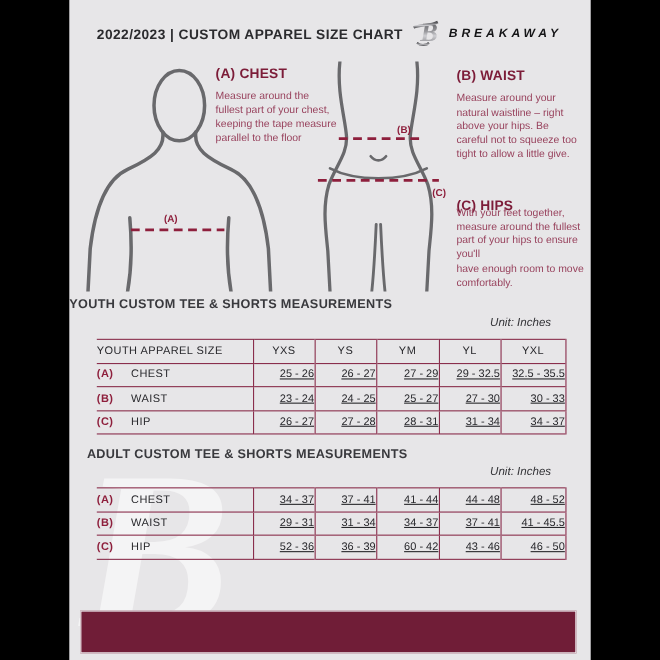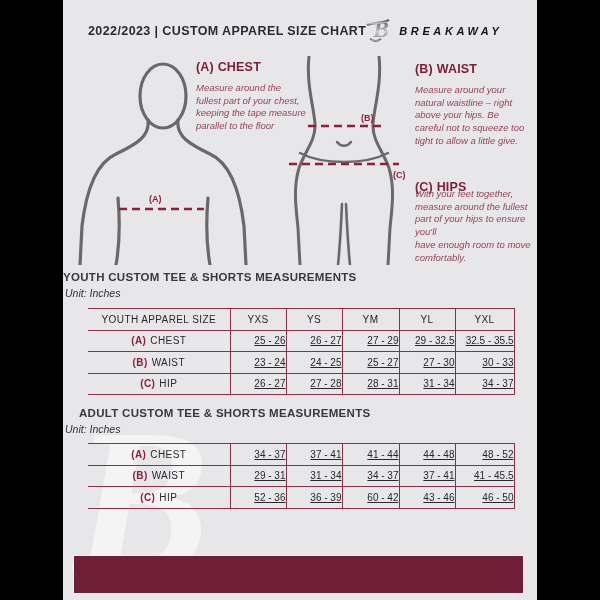--- a/index.html
+++ b/index.html
@@ -1,46 +1,46 @@
 <!DOCTYPE html>
 <html><head>
 <meta charset="utf-8">
 <style>
   html,body{margin:0;padding:0;}
   body{width:600px;height:600px;background:#000;font-family:"Liberation Sans",sans-serif;position:relative;overflow:hidden;}
   .page{position:absolute;left:63px;top:0;width:474px;height:600px;background:#e7e6e8;}
 
   
-  .hdr{position:absolute;left:25px;right:26px;top:16px;height:30px;display:flex;justify-content:flex-start;align-items:center;}
+  .hdr{position:absolute;left:25px;right:26px;top:16px;height:30px;display:flex;justify-content:space-between;align-items:center;}
   .hdr-title{font-weight:bold;font-size:12.5px;letter-spacing:.4px;color:#2b2b2e;white-space:nowrap;}
   .brand{display:flex;align-items:center;gap:7px;}
   .brand-name{font-weight:bold;font-size:11px;letter-spacing:3.6px;color:#151517;white-space:nowrap;font-style:italic;}
 
   
   .gheading{position:absolute;font-weight:bold;font-size:12.5px;color:#7c1c38;letter-spacing:.2px;}
-  .gtext{position:absolute;font-style:italic;font-size:9.5px;line-height:1.34;color:#98425d;white-space:pre-line;}
+  .gtext{position:absolute;font-size:9.5px;line-height:1.34;color:#98425d;white-space:pre-line;}
   .marker{position:absolute;font-weight:bold;font-size:9px;color:#8e1f3c;}
 
   .fig{position:absolute;}
   .fig svg{display:block;}
 
   
   .tbl-title{position:absolute;left:0;width:474px;text-align:left;font-weight:bold;font-size:11.5px;letter-spacing:.3px;color:#39393d;}
-  .tbl-unit{position:absolute;left:2px;width:422px;text-align:left;font-style:italic;font-size:10.5px;color:#323236;}
+  .tbl-unit{position:absolute;left:16px;width:422px;text-align:right;font-style:italic;font-size:10.5px;color:#323236;}
   table.size{position:absolute;left:25px;width:426px;border-collapse:collapse;table-layout:fixed;}
   table.size tr{border-top:1.5px solid #8a2e4c;}
   table.size tr:last-child{border-bottom:1.5px solid #8a2e4c;}
   table.size td{height:20.5px;padding:0;font-size:10px;color:#28282c;vertical-align:middle;}
   table.size td + td{border-left:1.2px solid #8a2e4c;}
   table.size td:last-child{border-right:1.2px solid #8a2e4c;}
-  td.rowlabel{text-align:center;padding-left:12px;letter-spacing:.4px;}
+  td.rowlabel{text-align:left;padding-left:12px;letter-spacing:.4px;}
   td.sizehead{text-align:center;font-weight:normal;letter-spacing:.4px;}
   td.val{text-align:right;text-decoration:underline;}
   .pfx{color:#8e1f3c;font-weight:bold;}
-  .mlabel{margin-left:4px;}
+  .mlabel{margin-left:16px;}
 
   .watermark{position:absolute;left:10px;top:398px;font-size:205px;font-weight:bold;font-style:italic;color:rgba(255,255,255,.55);line-height:1;z-index:0;pointer-events:none;font-family:"Liberation Serif",serif;}
   .layer{position:relative;z-index:1;}
 
   .footer-bar{position:absolute;left:10px;top:555px;width:449px;height:37px;background:#701d37;border:1.5px solid #f2f1f3;}
 </style>
 </head>
 <body>
 
 <div class="page">

